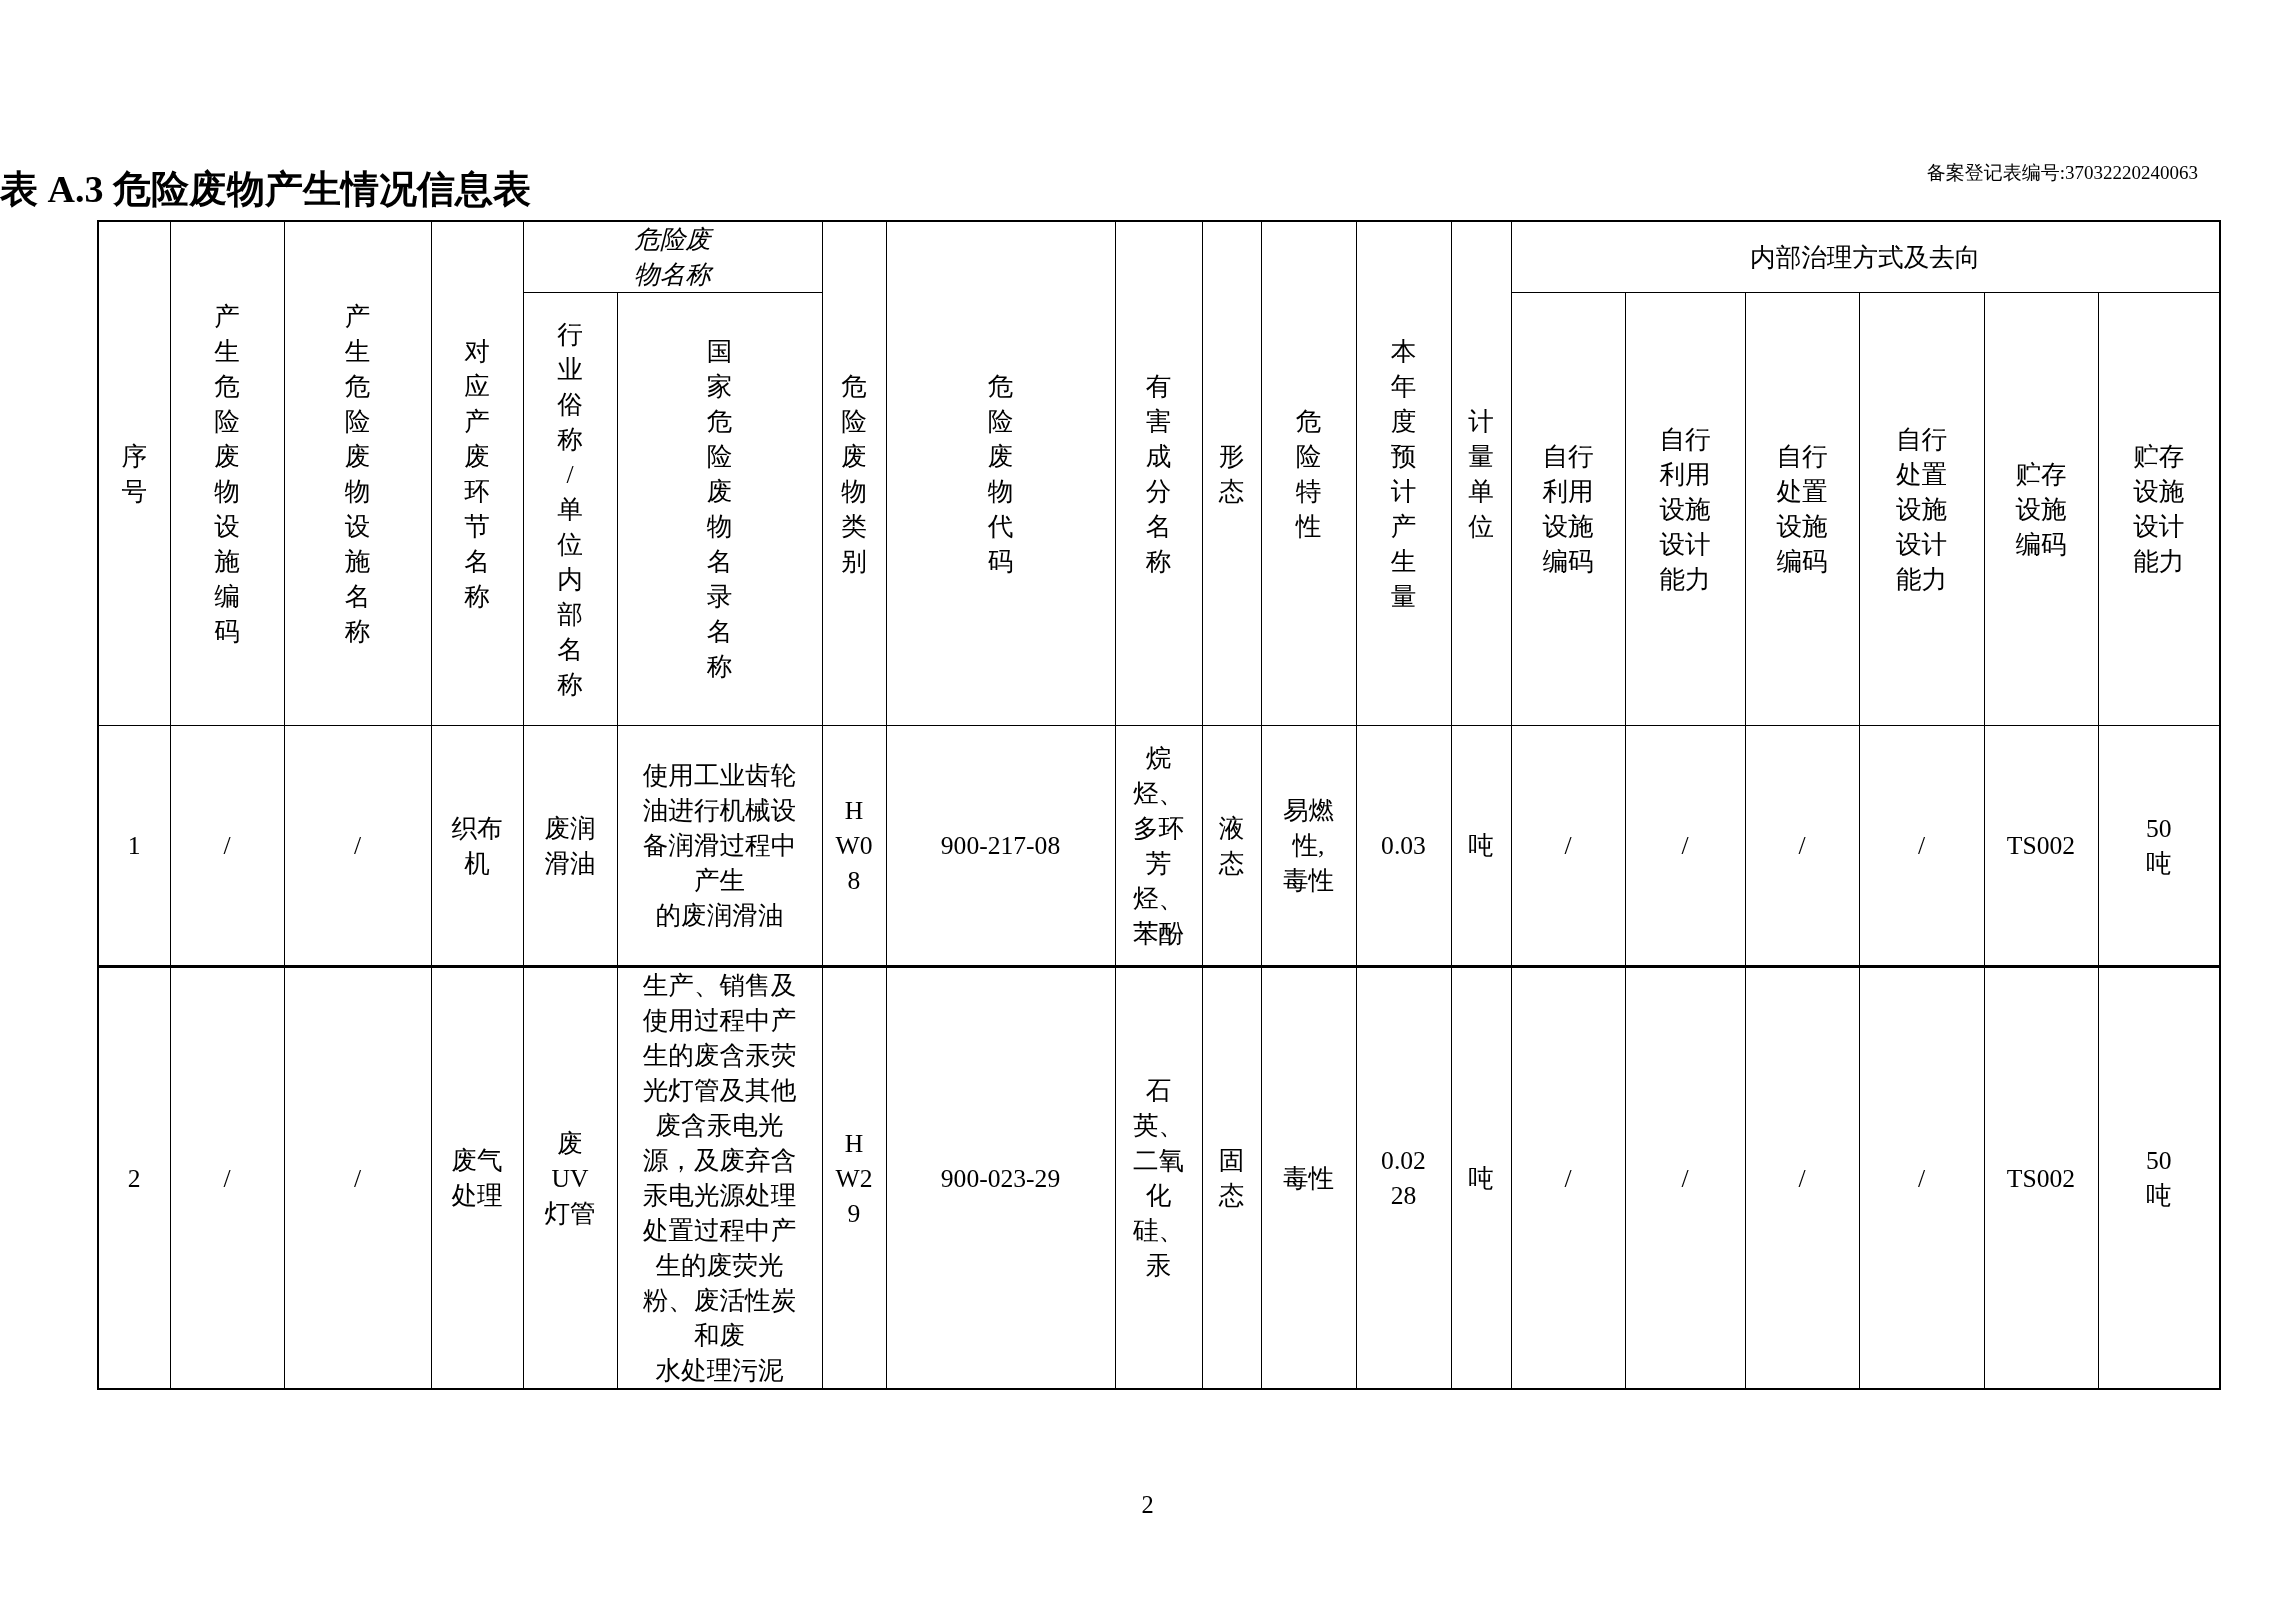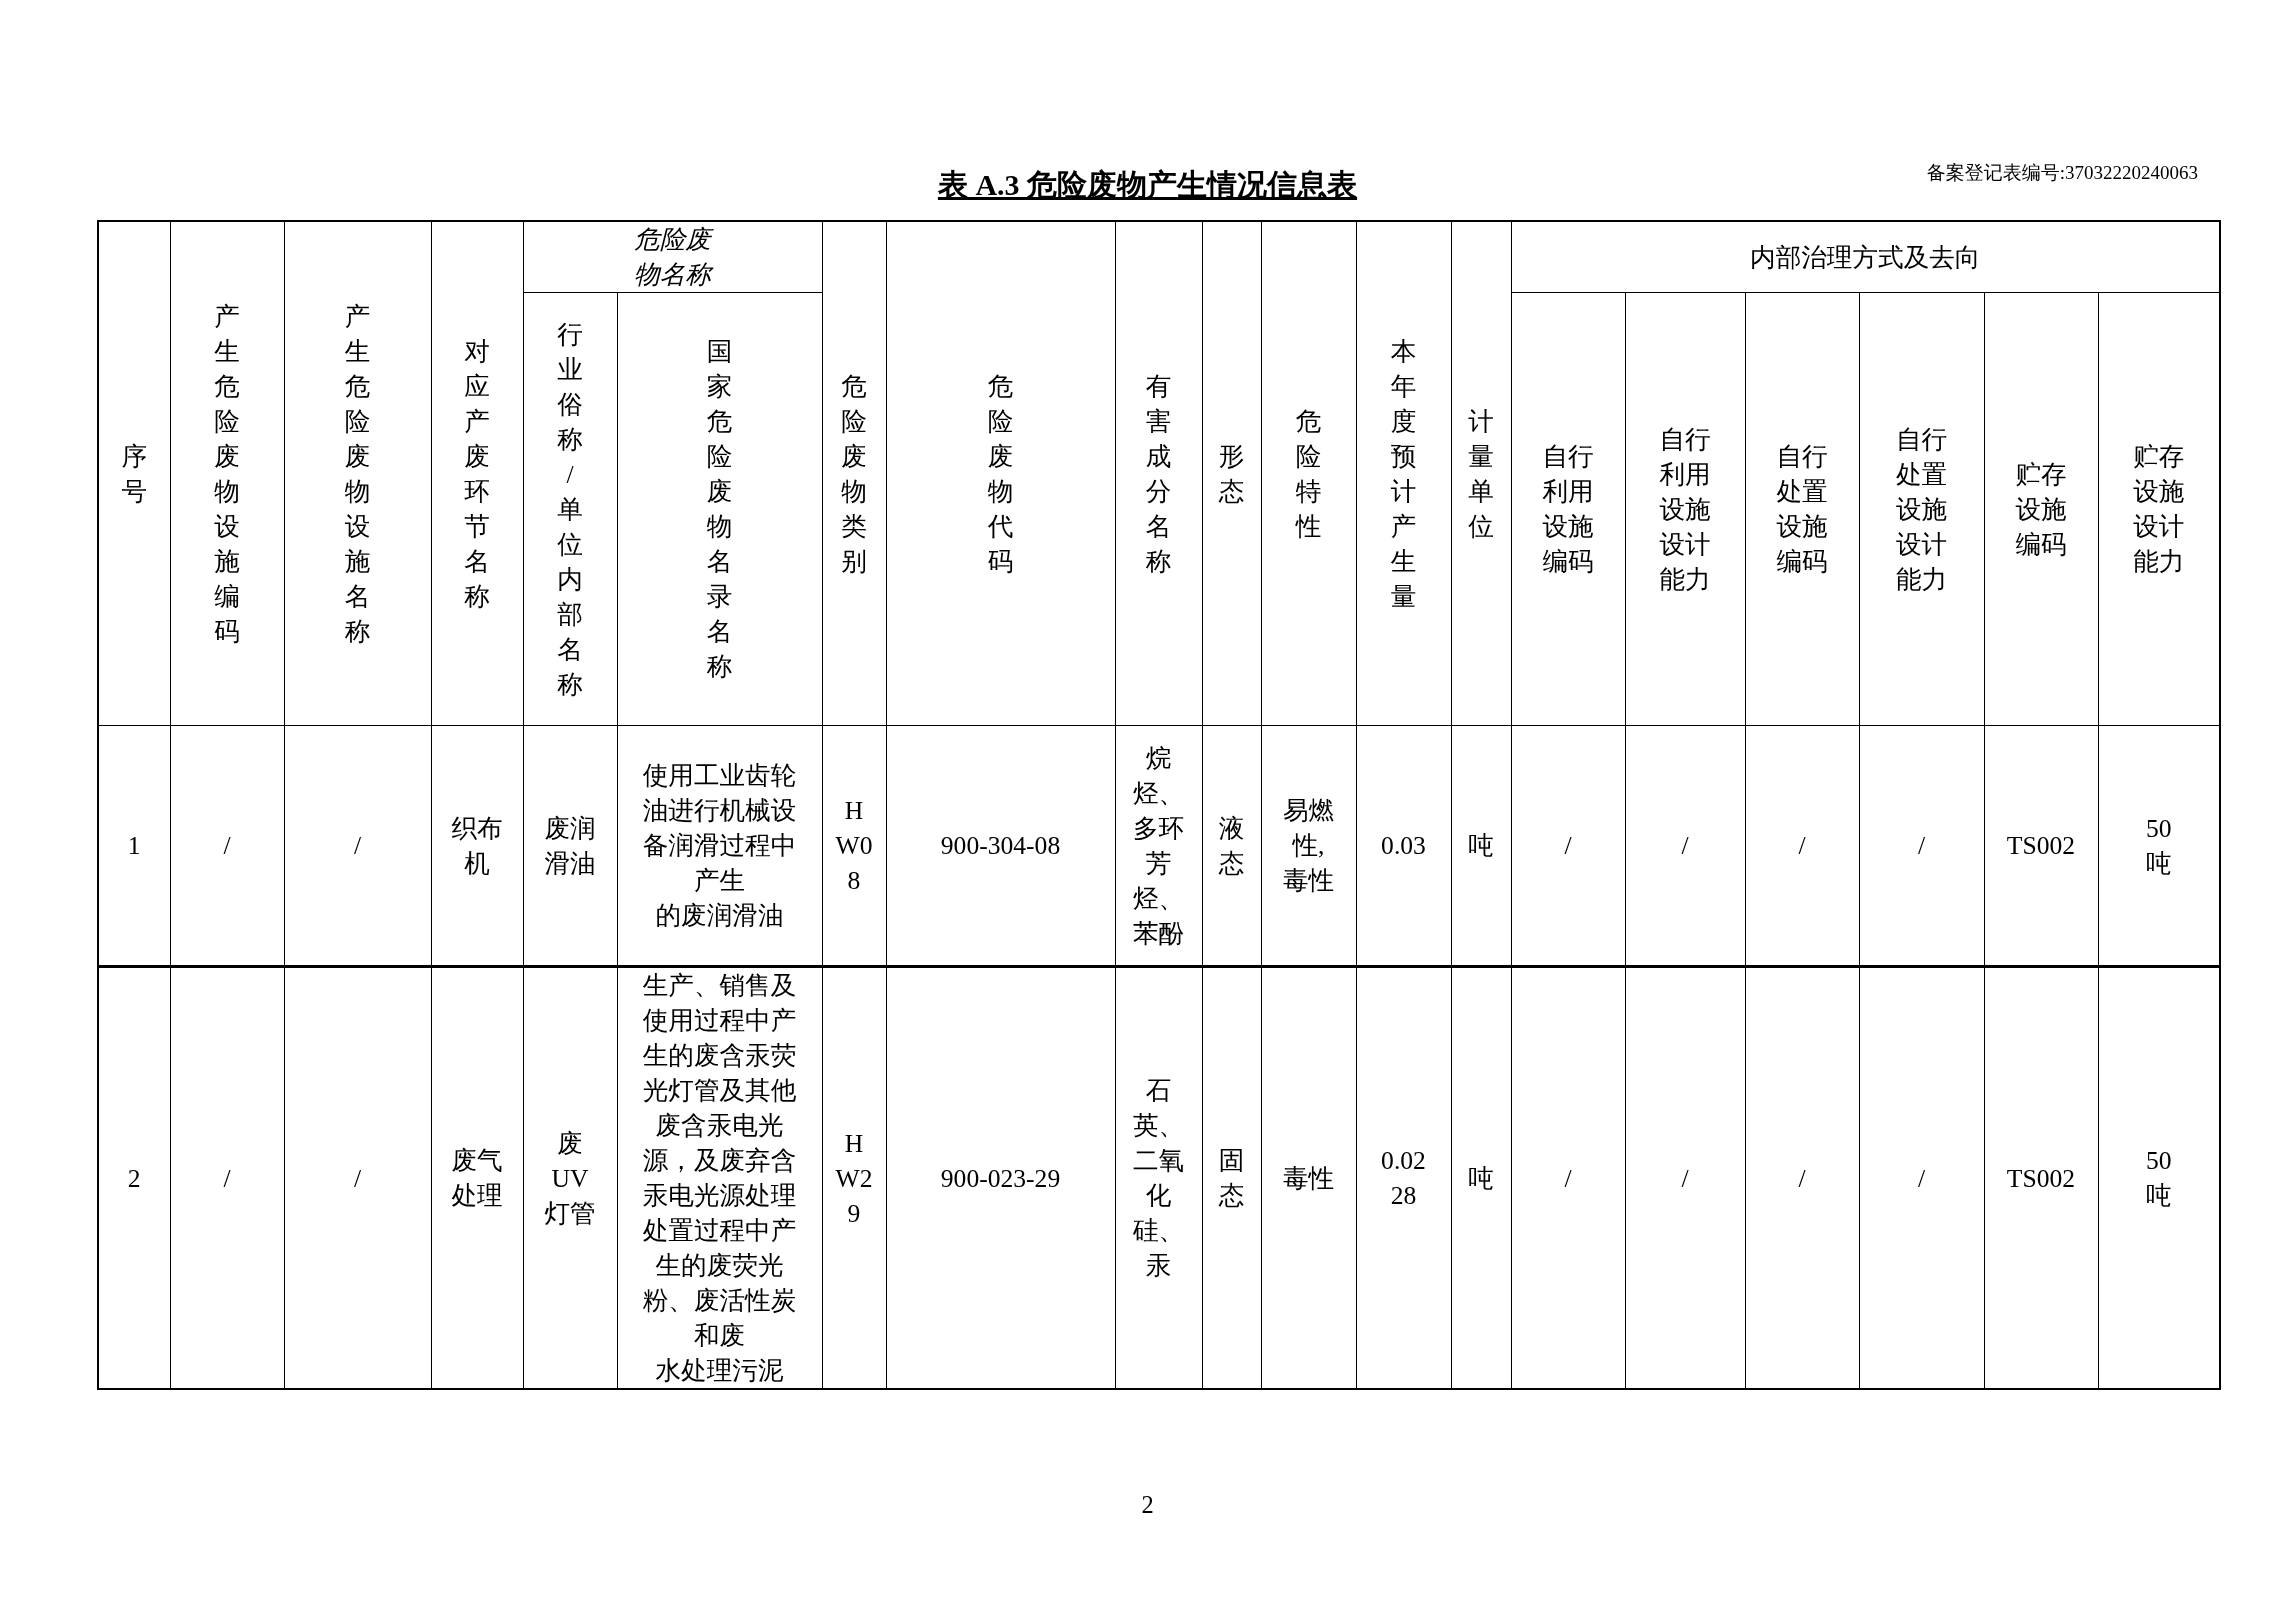--- a/index.html
+++ b/index.html
@@ -10,21 +10,21 @@
     font-family:"Liberation Serif","DejaVu Serif",serif;
     color:#000;
     overflow:hidden;
   }
   .regno {
     position:absolute; top:162px; right:97px;
     font-size:19px; line-height:1.2;
   }
   .title {
     position:absolute; top:167px; left:0; width:100%;
-    text-align:center; font-size:30px; font-weight:bold; line-height:1.2;text-decoration:underline;
+    font-size:38px; font-weight:bold; line-height:1.2;
   }
   table.hw {
     position:absolute; left:97px; top:220px;
     width:2121px; height:1165px;
     border-collapse:collapse; table-layout:fixed;
     border:2.6px solid #000;
   }
   table.hw th, table.hw td {
     border:1.5px solid #000;
     font-weight:normal;
@@ -211,21 +211,21 @@
       <td>废润
 滑油</td>
       <td class="desc">使用工业齿轮
 油进行机械设
 备润滑过程中
 产生
 的废润滑油</td>
       <td>H
 W0
 8</td>
-      <td>900-304-08</td>
+      <td>900-217-08</td>
       <td>烷
 烃、
 多环
 芳
 烃、
 苯酚</td>
       <td>液
 态</td>
       <td>易燃
 性,

